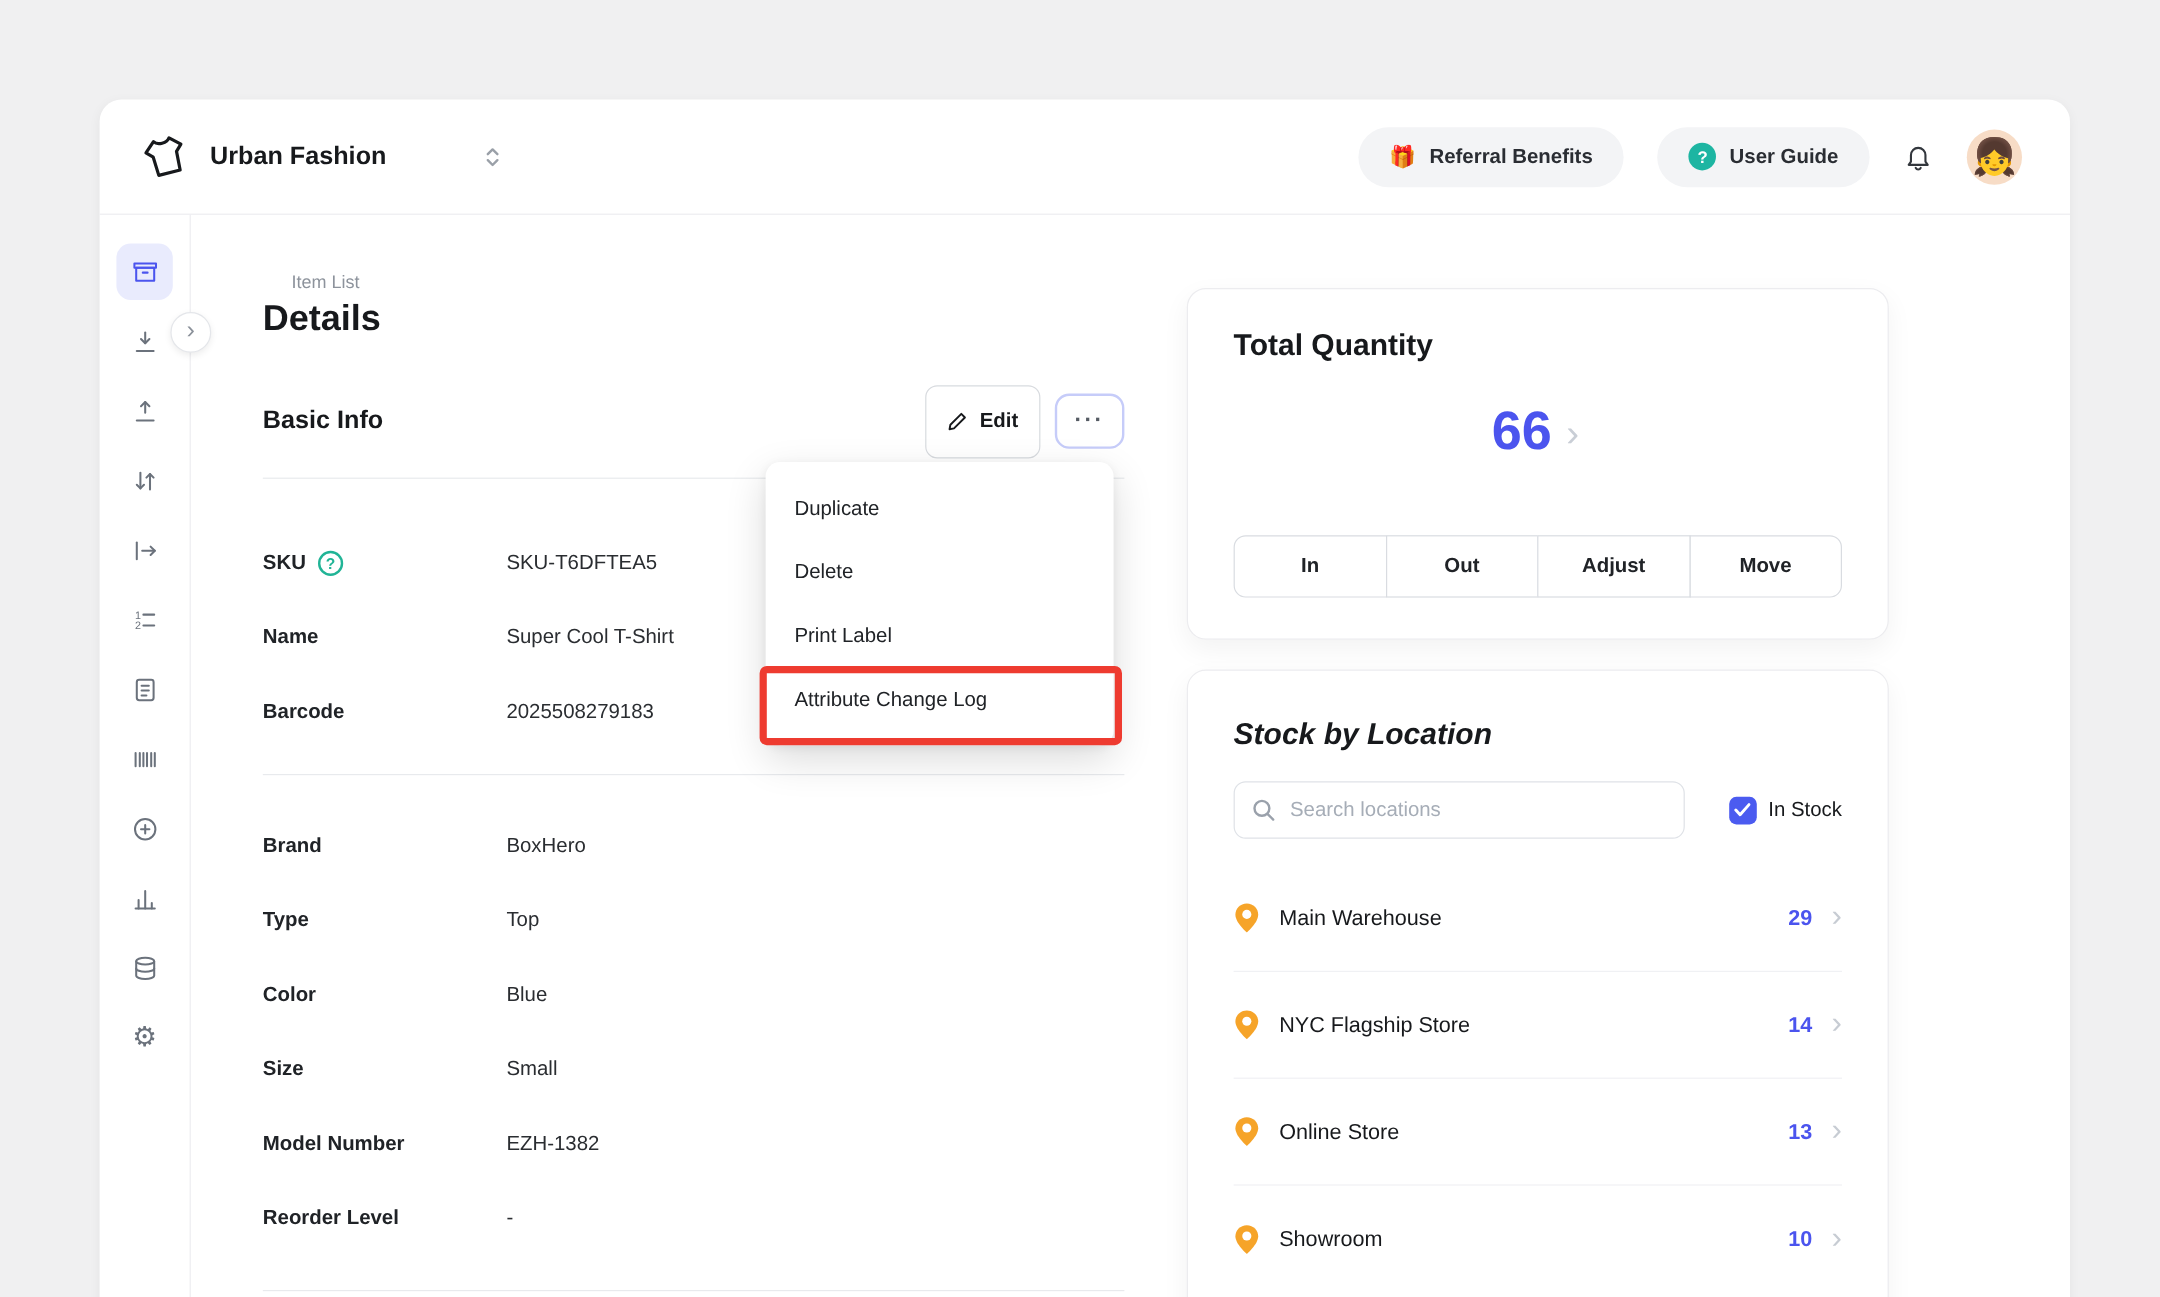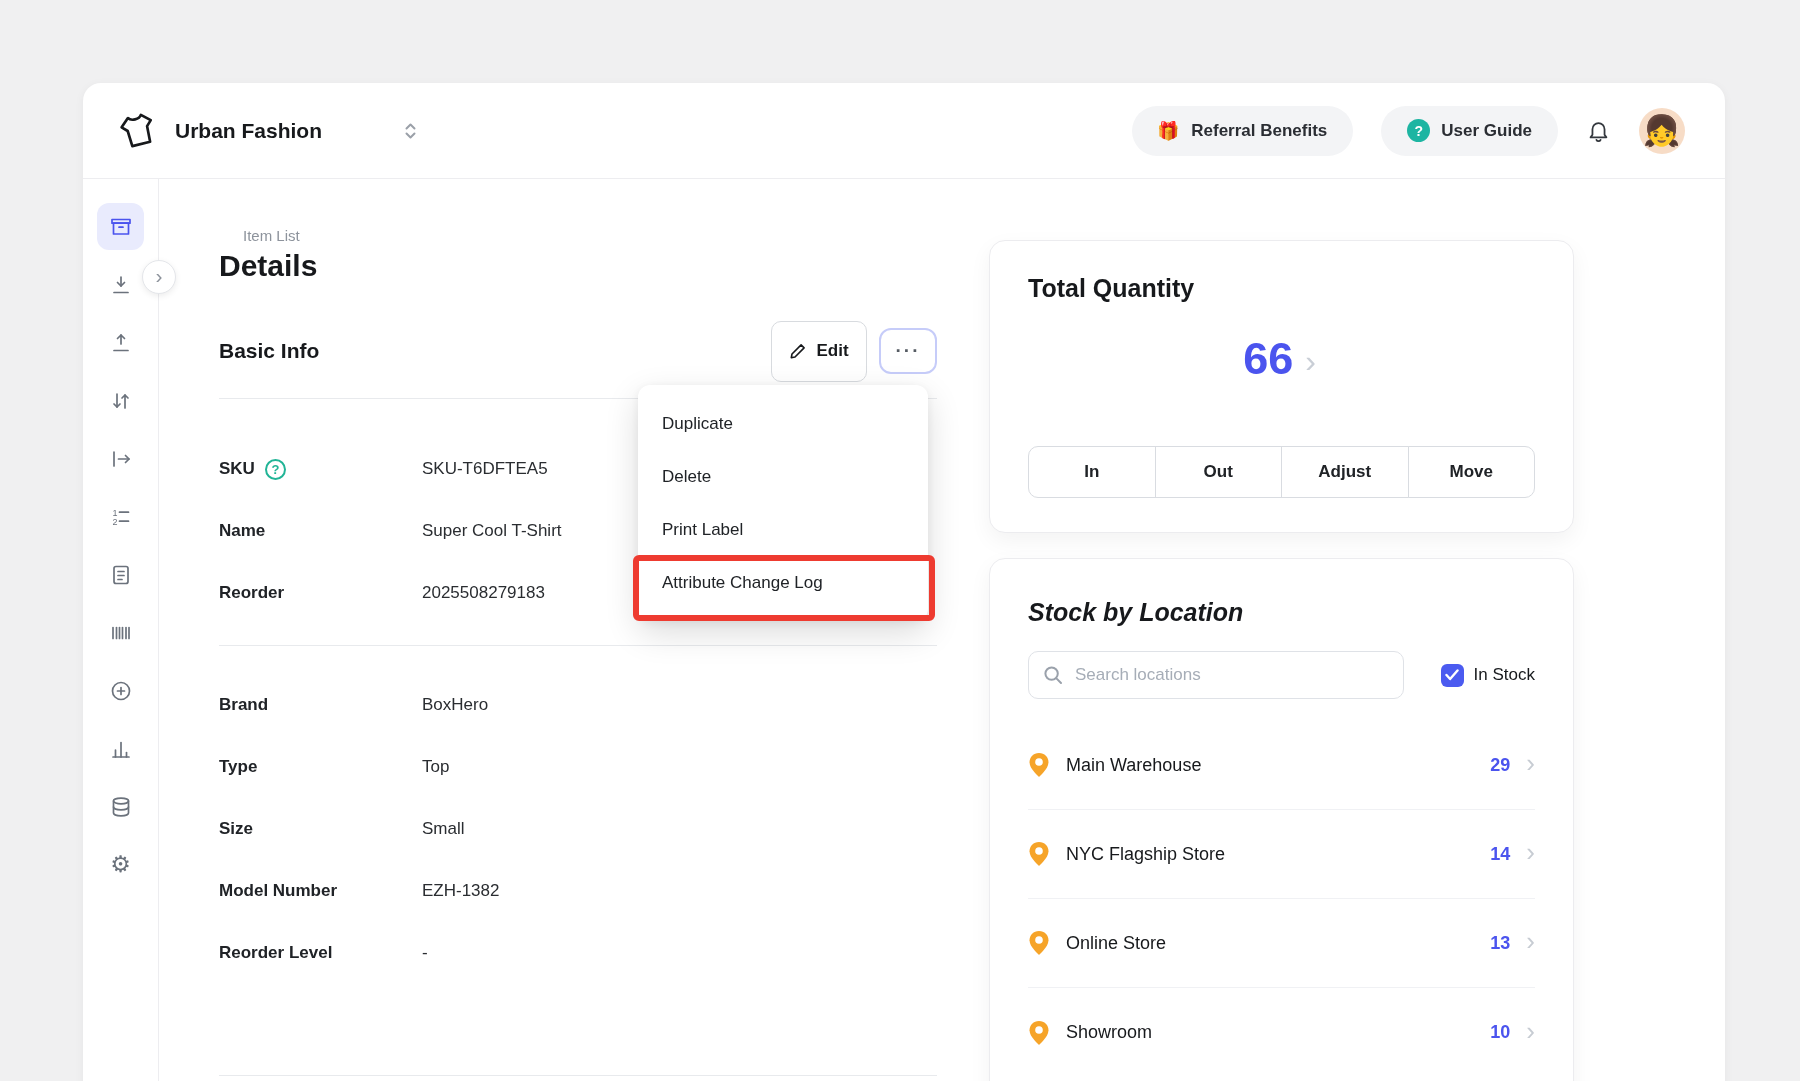--- a/index.html
+++ b/index.html
@@ -265,35 +265,39 @@
           <span>SKU</span>
           <span class="help">?</span>
         </span>
         <span class="fvalue">SKU-T6DFTEA5</span>
       </div>
       <div class="frow">
         <span class="flabel">Name</span>
         <span class="fvalue">Super Cool T-Shirt</span>
       </div>
       <div class="frow">
-        <span class="flabel">Reorder</span>
+        <span class="flabel">Barcode</span>
         <span class="fvalue">2025508279183</span>
       </div>
     </div>
 
     <div class="rule r2"></div>
 
     <div class="fields g2">
       <div class="frow">
         <span class="flabel">Brand</span>
         <span class="fvalue">BoxHero</span>
       </div>
       <div class="frow">
         <span class="flabel">Type</span>
         <span class="fvalue">Top</span>
+      </div>
+      <div class="frow">
+        <span class="flabel">Color</span>
+        <span class="fvalue">Blue</span>
       </div>
       <div class="frow">
         <span class="flabel">Size</span>
         <span class="fvalue">Small</span>
       </div>
       <div class="frow">
         <span class="flabel">Model Number</span>
         <span class="fvalue">EZH-1382</span>
       </div>
       <div class="frow">

